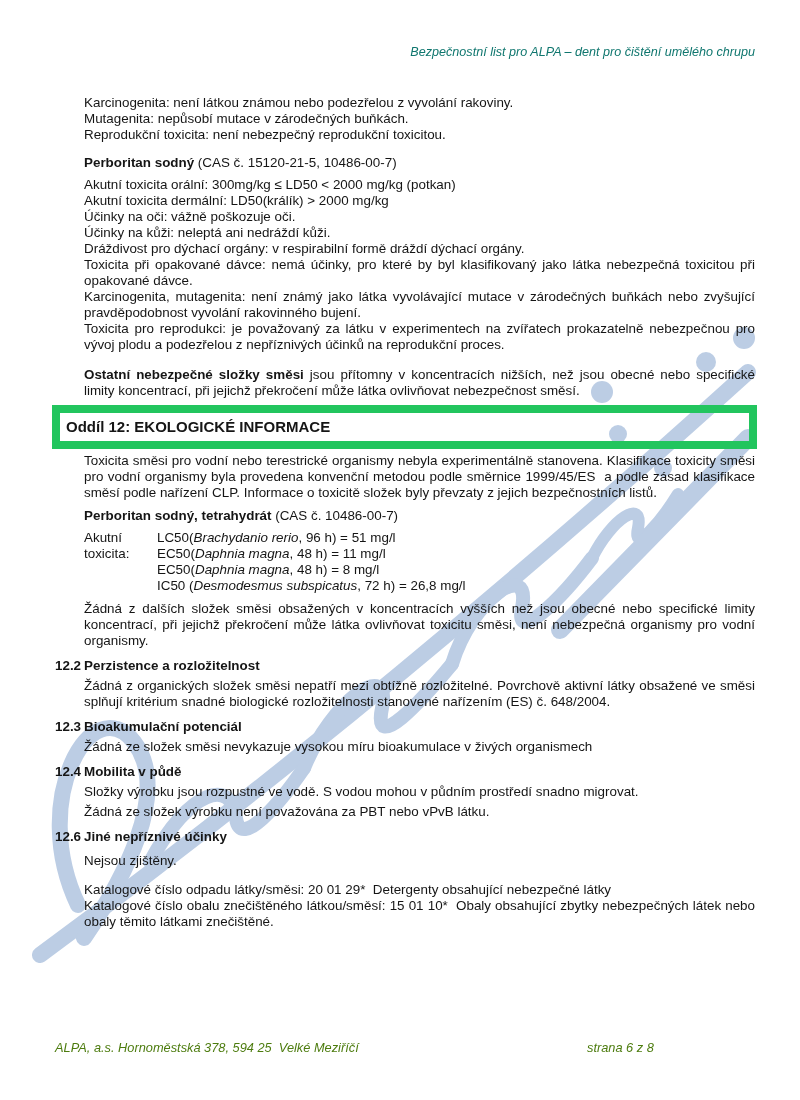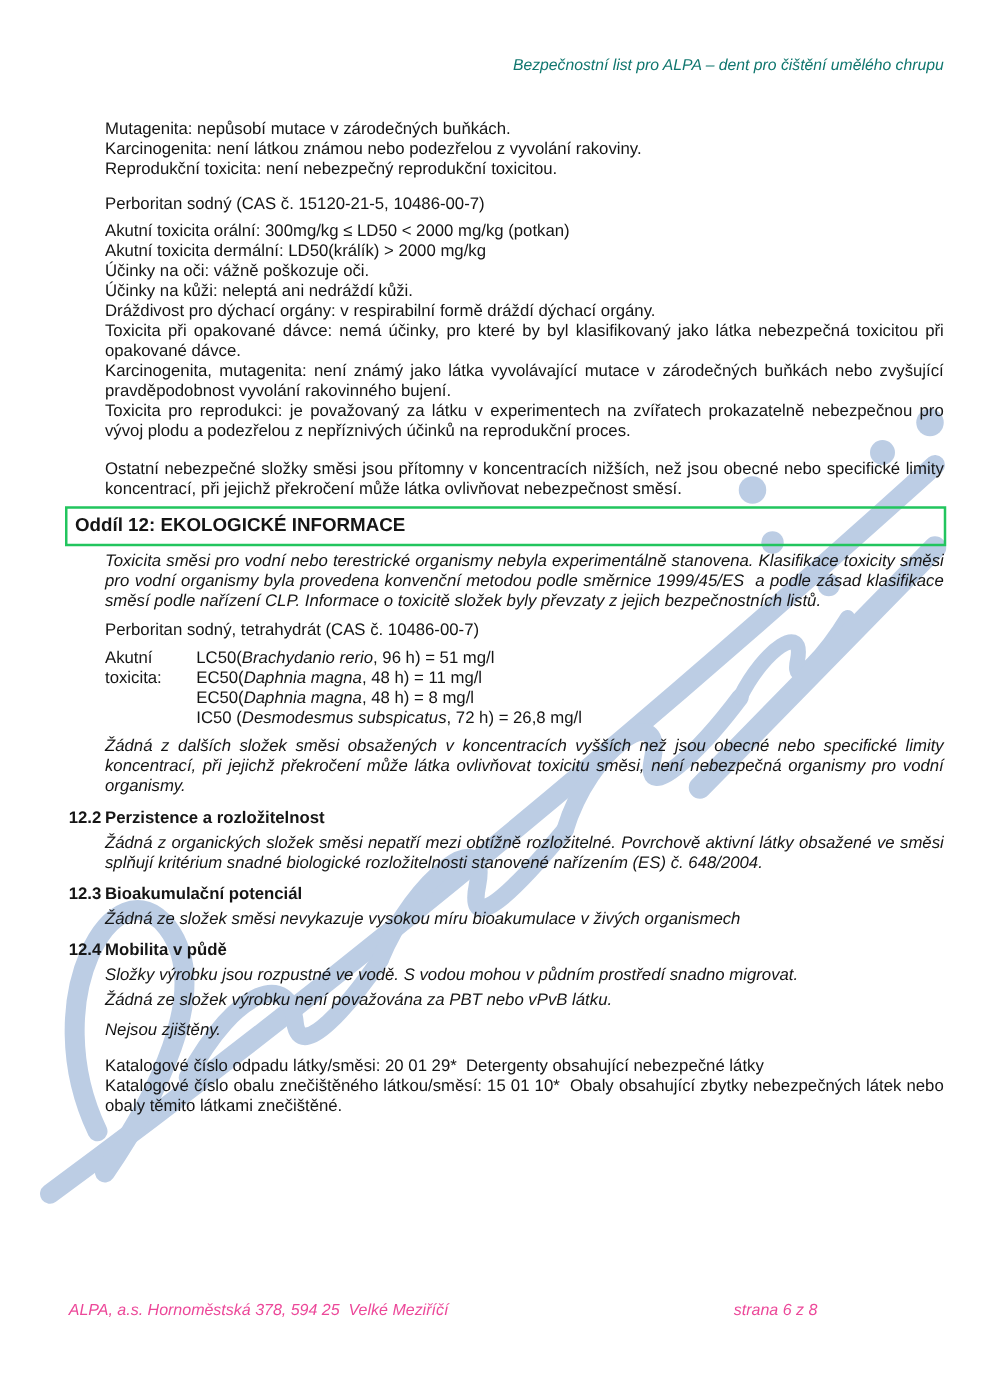--- a/index.html
+++ b/index.html
@@ -19,46 +19,46 @@
   .page-header {
     position:absolute; top:44px; right:45px;
     font-style:italic; font-size:12.6px; color:#0f766e;
     z-index:2;
   }
   .content {
     position:relative; z-index:1;
     padding:95px 45px 0 55px;
   }
   .indent { margin-left:29px; }
-  .bold { font-weight:normal; }
+  .bold { font-weight:bold; }
   .it { font-style:italic; }
   .jp { margin:0; text-align:justify; }
   .line { margin:0; }
   .blockB { margin-top:12px; }
   .blockB .chem-head { margin-bottom:6px; }
   .blockC { margin-top:14px; }
   .section-box {
     margin-top:6px; margin-left:-3px; margin-right:-2px;
-    border:2px solid #22c55e;
+    border:8px solid #22c55e;
     padding:4px 6px 4px 6px;
     font-weight:bold; font-size:15px; line-height:20px;
     background:transparent;
   }
   .sub { display:flex; margin-top:9px; }
   .sub .num { flex:none; width:29px; font-weight:bold; }
   .sub .title { font-weight:bold; }
-  .body-p { margin:4px 0 0 29px; text-align:justify;font-style:italic; }
+  .body-p { margin:4px 0 0 29px; text-align:justify; }
   .chem-block { margin-top:7px; margin-left:29px; }
   .toxblock { display:flex; margin-top:6px; }
   .toxlabel { flex:none; width:73px; }
   .toxline { margin:0; }
   .sec13-body { margin:13px 0 0 29px; text-align:justify; }
   .page-footer {
     position:absolute; top:1040px; left:55px; right:45px; height:20px;
-    font-style:italic; font-size:12.8px; color:#ec4899; z-index:2;
+    font-style:italic; font-size:12.8px; color:#4d7c0f; z-index:2;
   }
   .page-footer .company { position:absolute; left:0; top:0; }
   .page-footer .pageno { position:absolute; left:532px; top:0; }
 </style>
 </head>
 <body>
 
 <div class="watermark">
   <svg width="800" height="1100" viewBox="0 0 800 1100" xmlns="http://www.w3.org/2000/svg">
     <g stroke="#b5c8e2" fill="none" stroke-linecap="round" stroke-linejoin="round" opacity="0.9">
@@ -78,22 +78,22 @@
       <circle cx="744" cy="338" r="11"></circle>
     </g>
   </svg>
 </div>
 
 <div class="page-header">Bezpečnostní list pro ALPA – dent pro čištění umělého chrupu</div>
 
 <div class="content">
 
   <div class="indent">
+    <p class="line">Karcinogenita: není látkou známou nebo podezřelou z vyvolání rakoviny.</p>
     <p class="line">Mutagenita: nepůsobí mutace v zárodečných buňkách.</p>
-    <p class="line">Karcinogenita: není látkou známou nebo podezřelou z vyvolání rakoviny.</p>
     <p class="line">Reprodukční toxicita: není nebezpečný reprodukční toxicitou.</p>
   </div>
 
   <div class="indent blockB">
     <p class="line chem-head"><span class="bold">Perboritan sodný</span><span> (CAS č. 15120-21-5, 10486-00-7)</span></p>
     <p class="jp">Akutní toxicita orální: 300mg/kg ≤ LD50 &lt; 2000 mg/kg (potkan)</p>
     <p class="jp">Akutní toxicita dermální: LD50(králík) &gt; 2000 mg/kg</p>
     <p class="jp">Účinky na oči: vážně poškozuje oči.</p>
     <p class="jp">Účinky na kůži: neleptá ani nedráždí kůži.</p>
     <p class="jp">Dráždivost pro dýchací orgány: v respirabilní formě dráždí dýchací orgány.</p>
@@ -140,20 +140,24 @@
   <p class="body-p">Žádná ze složek směsi nevykazuje vysokou míru bioakumulace v živých organismech</p>
 
   <div class="sub">
     <span class="num">12.4</span>
     <span class="title">Mobilita v půdě</span>
   </div>
   <p class="body-p">Složky výrobku jsou rozpustné ve vodě. S vodou mohou v půdním prostředí snadno migrovat.</p>
 
   <p class="body-p">Žádná ze složek výrobku není považována za PBT nebo vPvB látku.</p>
 
+  <div class="sub">
+    <span class="num">12.6</span>
+    <span class="title">Jiné nepříznivé účinky</span>
+  </div>
   <p class="body-p" style="margin-top:8px;">Nejsou zjištěny.</p>
 
 
   <div class="sec13-body">
     <p class="jp">Katalogové číslo odpadu látky/směsi: 20 01 29*&nbsp; Detergenty obsahující nebezpečné látky</p>
     <p class="jp">Katalogové číslo obalu znečištěného látkou/směsí: 15 01 10*&nbsp; Obaly obsahující zbytky nebezpečných látek nebo obaly těmito látkami znečištěné.</p>
   </div>
 
 </div>
 

